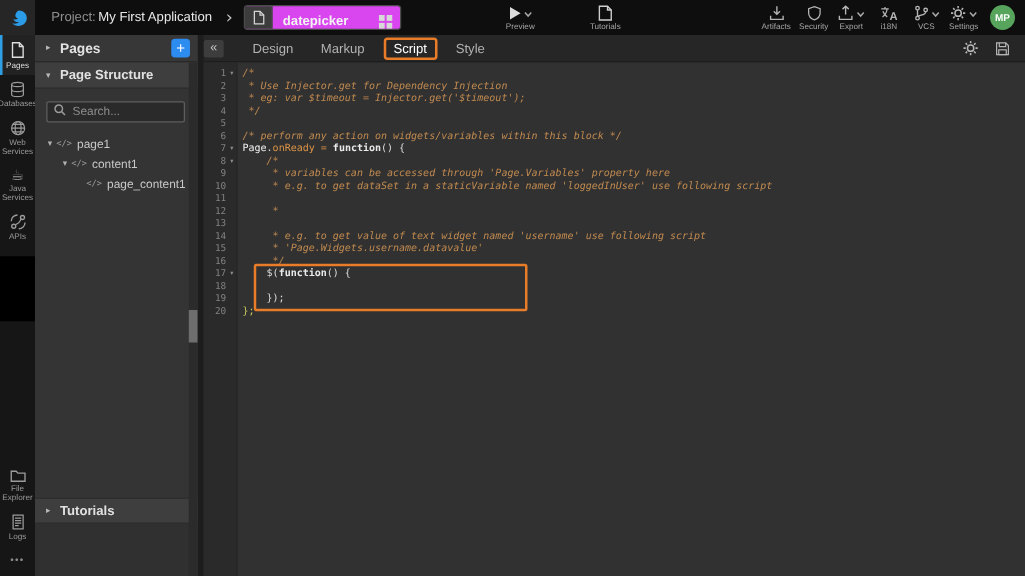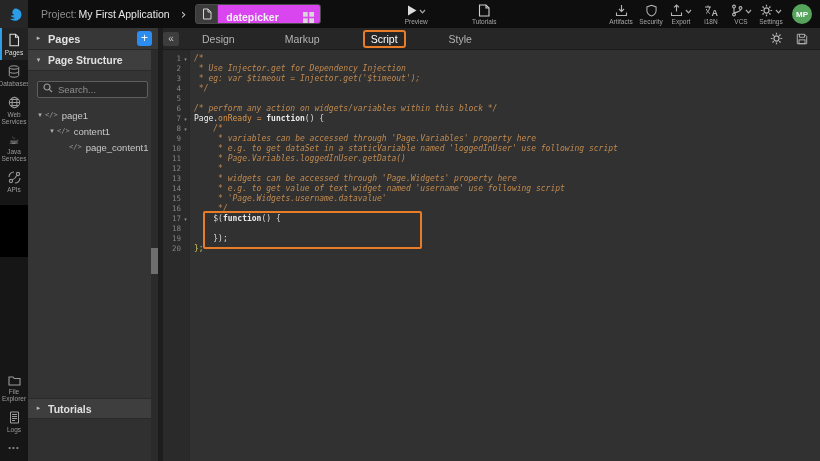--- a/index.html
+++ b/index.html
@@ -57,21 +57,21 @@
   .tree-row .ci { margin-right:4px; }
   .p-spacer { flex:1; }
   .p-bottom { height:42px; background:#303030; }
   .sb-track { position:absolute; right:0; top:22px; bottom:0; width:7px; background:#2b2b2b; }
   .sb-thumb { position:absolute; right:0; top:220px; width:7px; height:26px; background:#6e6e6e; cursor:pointer; }
 
   
   .right { flex:1; min-width:0; display:flex; flex-direction:column; border-left:5px solid #1d1d1d; }
   .tabbar { height:22px; background:#262626; border-bottom:1px solid #1b1b1b; display:flex; align-items:center; }
   .collapse-chip { width:16px; height:14px; background:#3d3d3d; border-radius:2px; text-align:center; margin-left:0; cursor:pointer; flex:none; }
-  .tabs { display:flex; align-items:center; margin-left:12px;gap:28px; }
+  .tabs { display:flex; align-items:center; margin-left:12px; }
   .tab { font-size:10.5px; color:#b2b2b2; padding:0 11px; cursor:pointer; white-space:nowrap; }
   .tab.active { color:#fff; }
   .tab.annotated { border:2px solid #e87c28; border-radius:3px; padding:1px 6px; margin:0 4px; }
   .tabbar-right { margin-left:auto; display:flex; align-items:center; gap:13px; margin-right:12px; }
   .tabbar-right .icn { cursor:pointer; }
 
   
   .editor { flex:1; position:relative; background:#313131; font-family:"DejaVu Sans Mono",monospace; cursor:text; overflow:hidden; }
   .gutter-bg { position:absolute; left:0; top:0; bottom:0; width:27px; background:#2a2a2a; border-right:1px solid #272727; }
   .code-lines { position:relative; padding-top:3px; }
@@ -451,31 +451,29 @@
             <span class="ct"><span class="tk-c">     * variables can be accessed through 'Page.Variables' property here</span></span>
           </div>
           <div class="cl">
             <span class="ln">10</span>
             <span class="fold"></span>
             <span class="ct"><span class="tk-c">     * e.g. to get dataSet in a staticVariable named 'loggedInUser' use following script</span></span>
           </div>
           <div class="cl">
             <span class="ln">11</span>
             <span class="fold"></span>
-            <span class="ct"><span class="tk-c">     * Page.Variables.loggedInUser.getData()</span></span>
           </div>
           <div class="cl">
             <span class="ln">12</span>
             <span class="fold"></span>
             <span class="ct"><span class="tk-c">     *</span></span>
           </div>
           <div class="cl">
             <span class="ln">13</span>
             <span class="fold"></span>
-            <span class="ct"><span class="tk-c">     * widgets can be accessed through 'Page.Widgets' property here</span></span>
           </div>
           <div class="cl">
             <span class="ln">14</span>
             <span class="fold"></span>
             <span class="ct"><span class="tk-c">     * e.g. to get value of text widget named 'username' use following script</span></span>
           </div>
           <div class="cl">
             <span class="ln">15</span>
             <span class="fold"></span>
             <span class="ct"><span class="tk-c">     * 'Page.Widgets.username.datavalue'</span></span>

